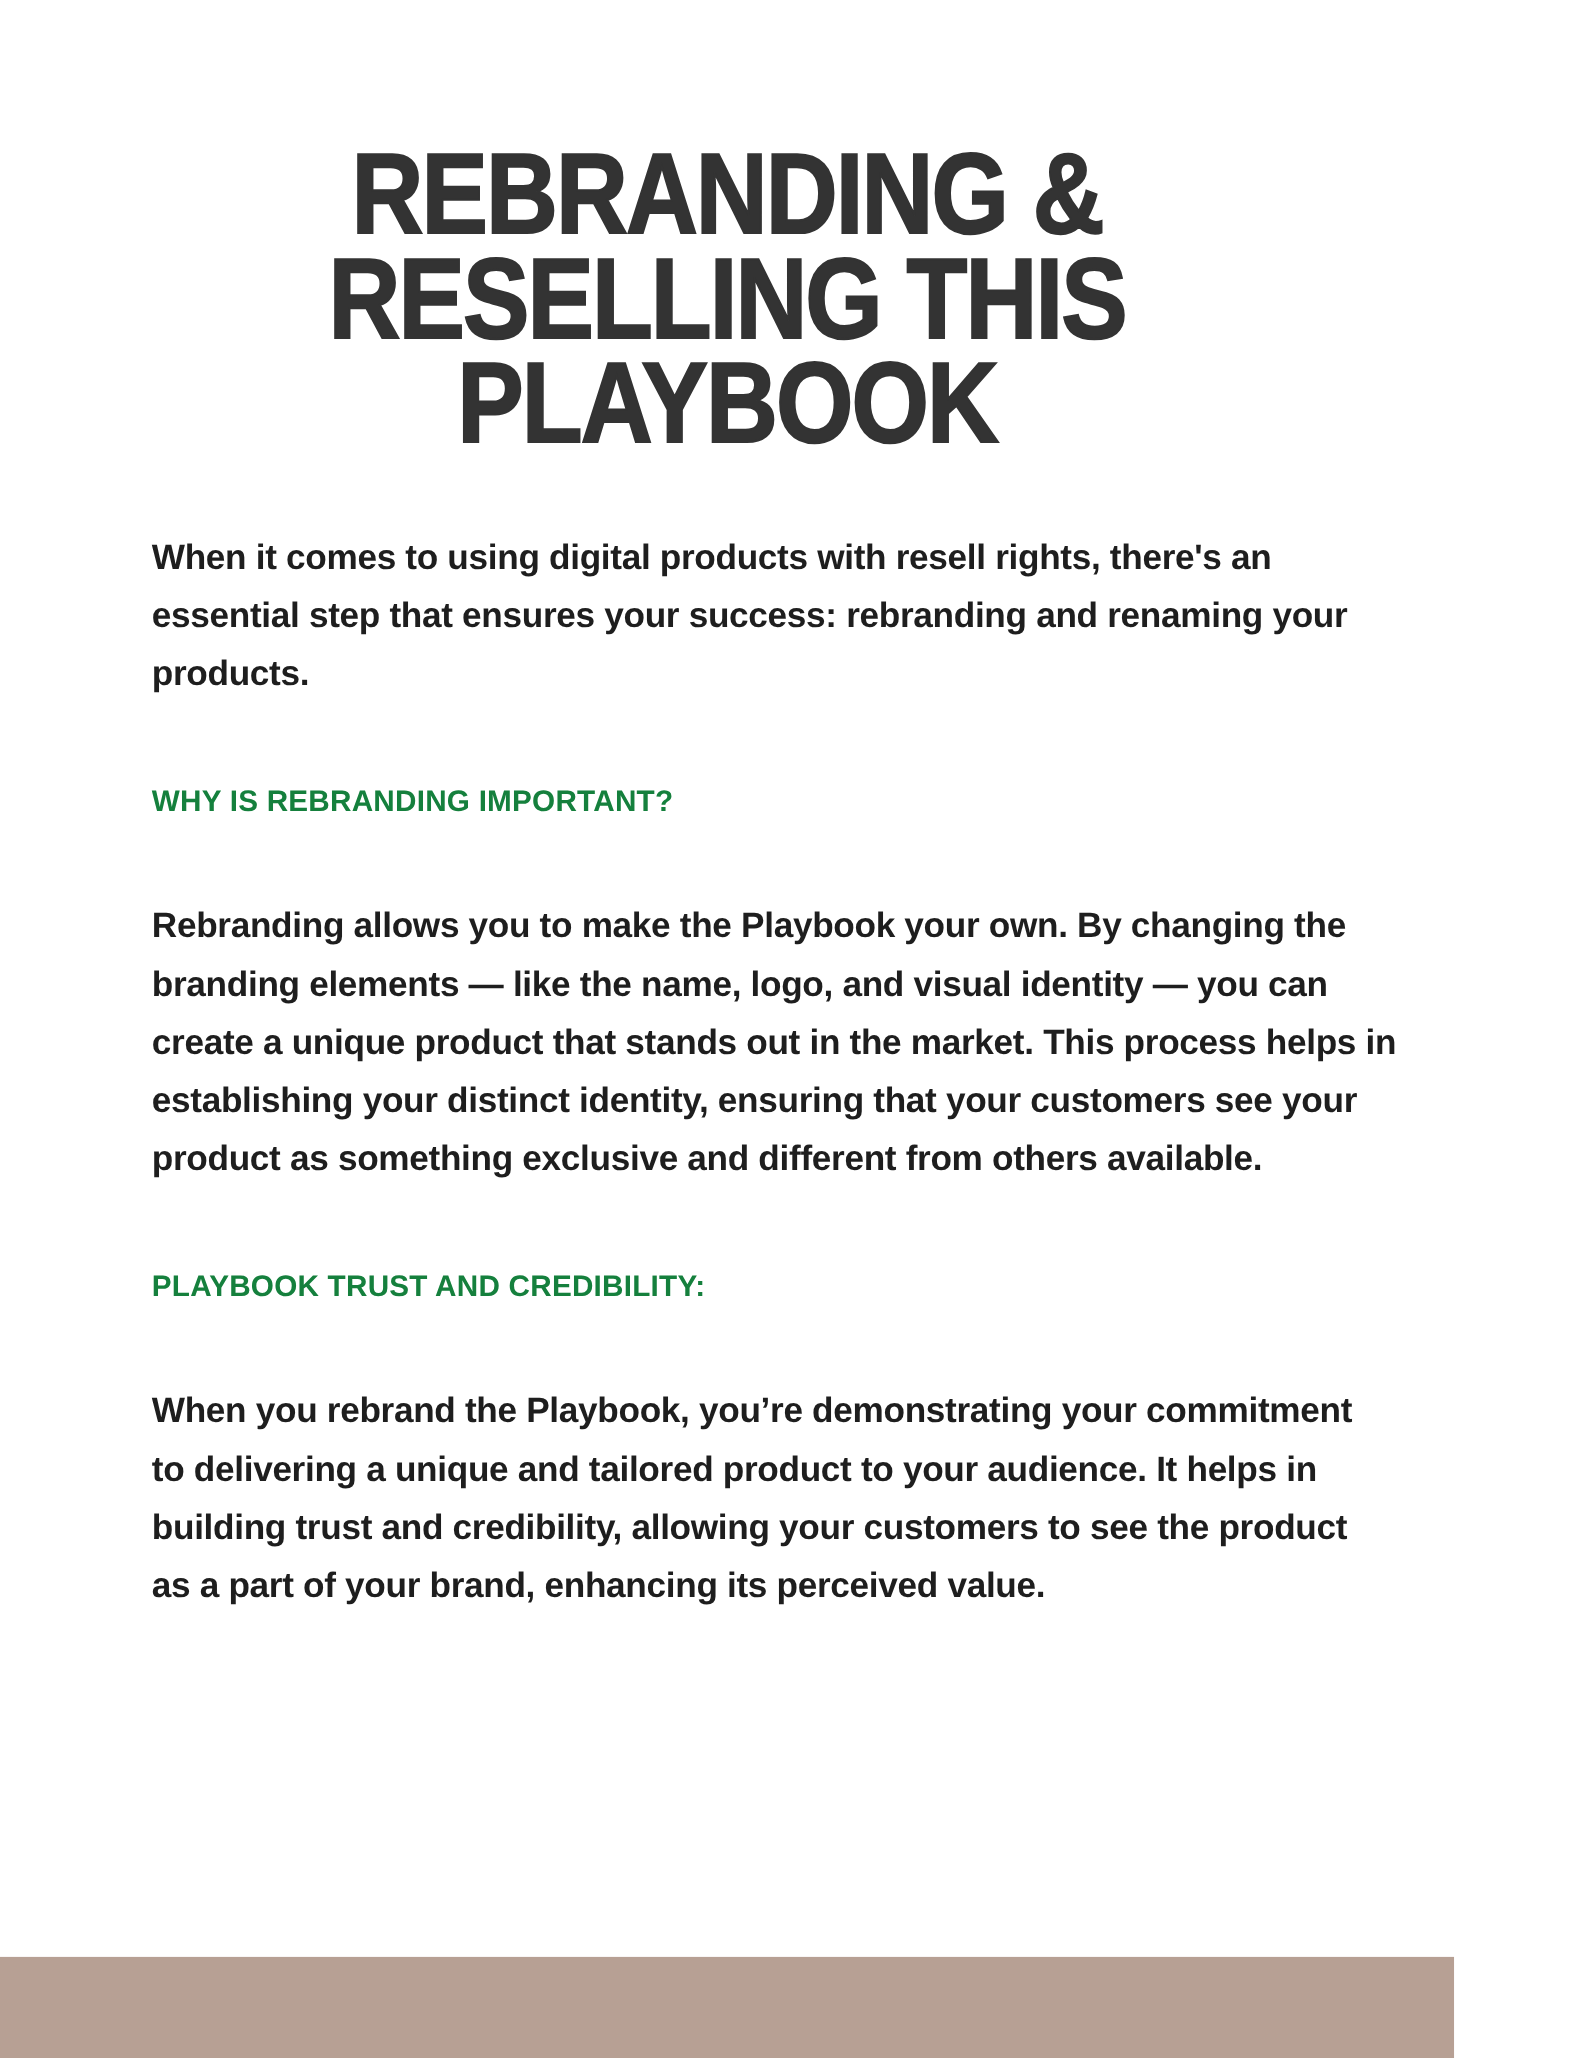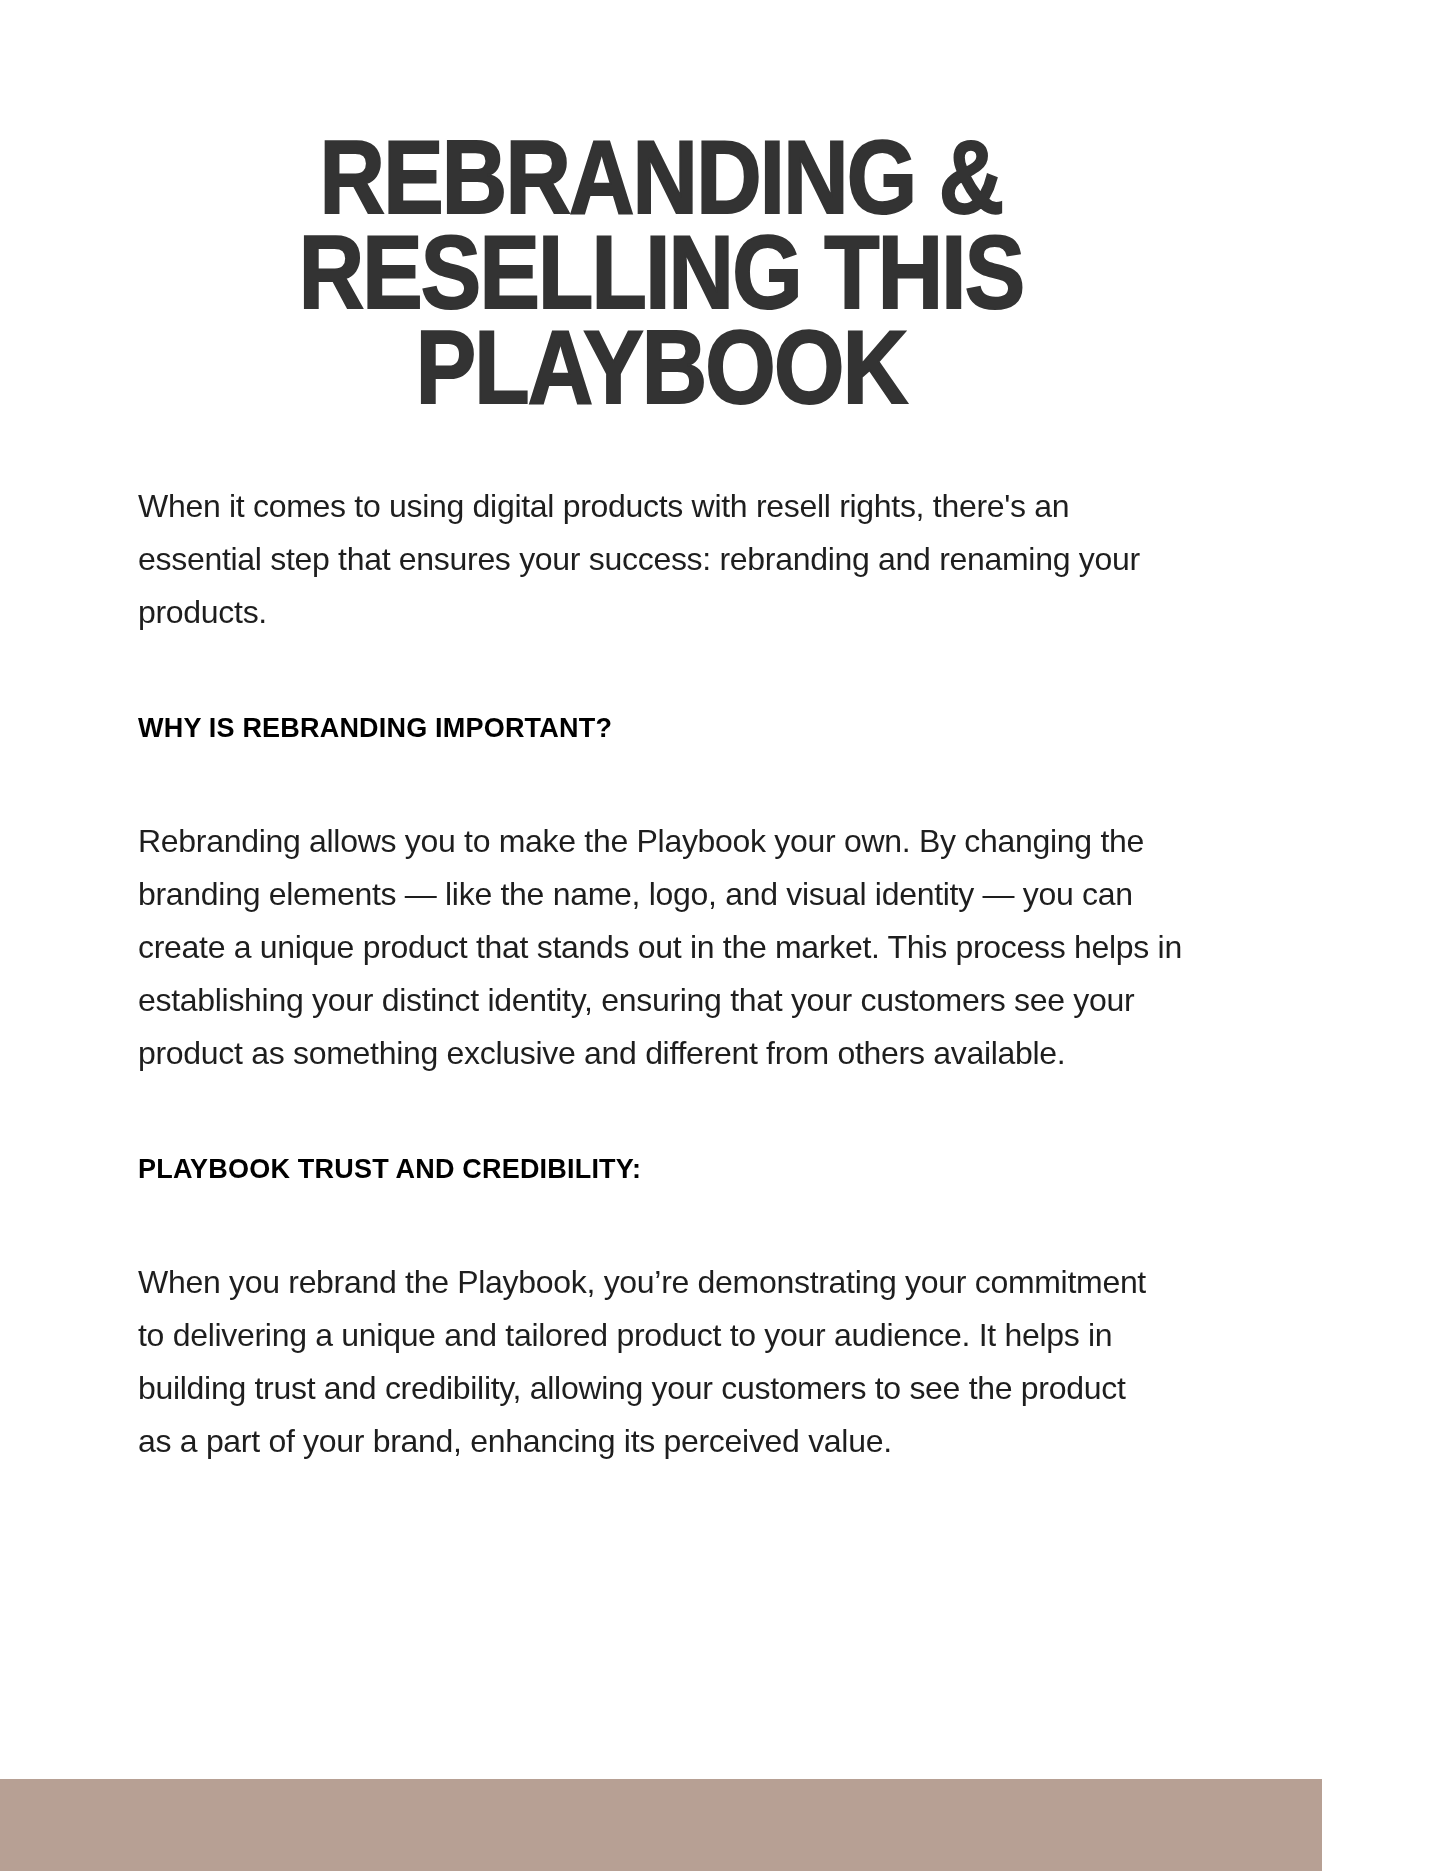--- a/index.html
+++ b/index.html
@@ -32,31 +32,31 @@
   }
   .content {
     margin-left: 138px;
     margin-right: 120px;
   }
   .body-paragraph {
     font-size: 32px;
     line-height: 53px;
     letter-spacing: -0.3px;
     color: #1e1e1e;
-    font-weight: normal;
+    font-weight: bold;
     margin: 0;
     white-space: nowrap;
   }
   .para-first { margin-top: 65px; }
   .para-after-heading { margin-top: 60px; }
   .section-heading {
     font-size: 27px;
     line-height: 53px;
     letter-spacing: 0.2px;
-    color: #000000;
+    color: #15803d;
     font-weight: bold;
     margin: 63px 0 0 0;
     white-space: nowrap;
   }
   .footer-bar {
     position: absolute;
     left: 0;
     bottom: 0;
     width: 100%;
     height: 92px;

